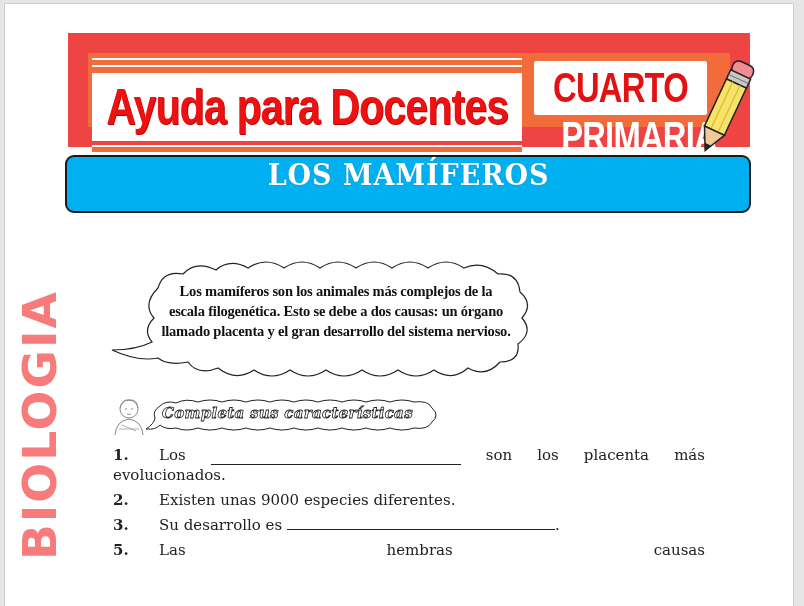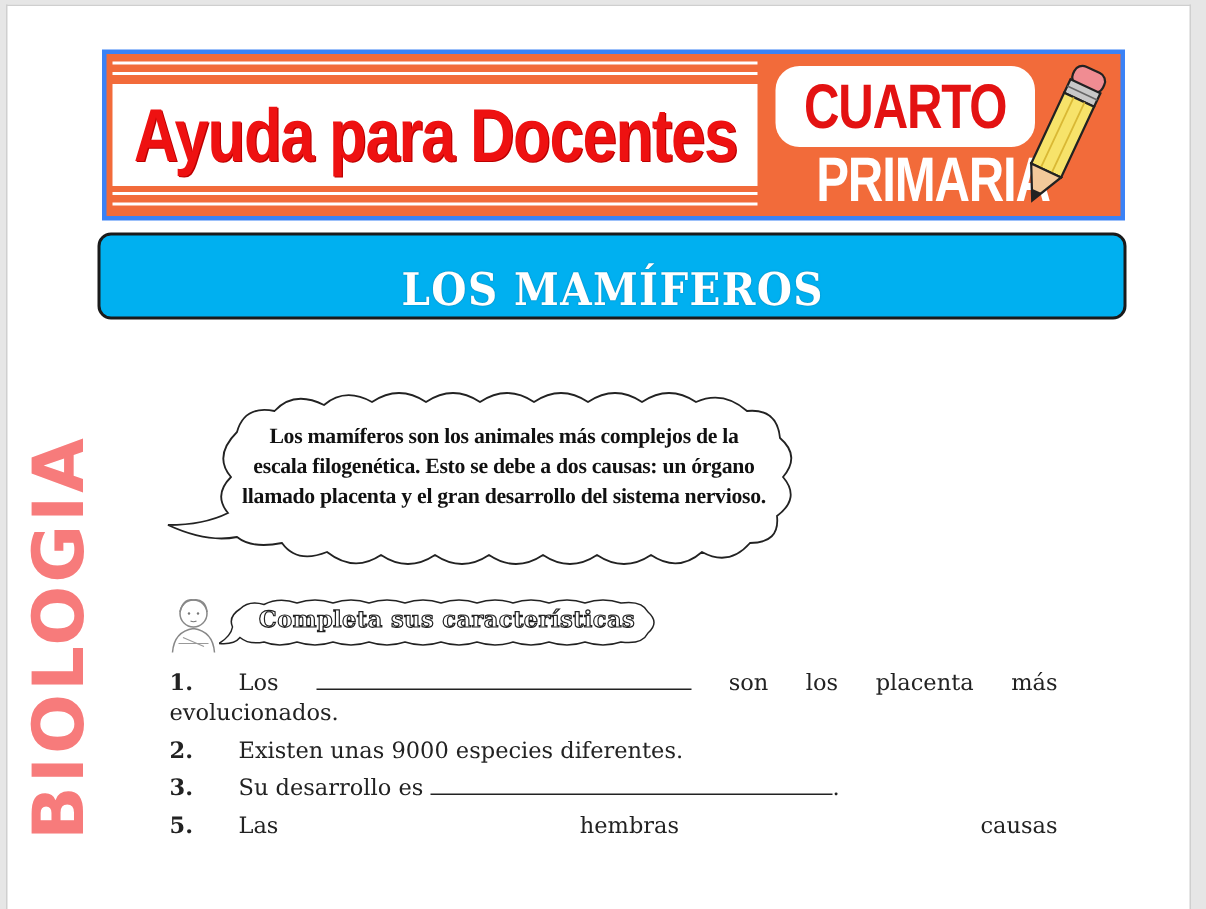--- a/index.html
+++ b/index.html
@@ -8,60 +8,60 @@
     background:#e6e6e6;
     font-family:"DejaVu Serif", serif;
   }
   .page {
     position:absolute; left:4px; top:3px; width:788px; height:603px;
     background:#ffffff; border:1px solid #cfcfcf; border-bottom:none;
   }
   
   .banner {
     position:absolute; left:68px; top:33px; width:682px; height:114px;
-    background:#3b82f6; box-sizing:border-box; padding:3px;
+    background:#ef4444; box-sizing:border-box; padding:20px;
   }
   .banner-inner {
     position:relative; width:100%; height:100%; background:#f26b3a;
   }
   .banner-stripe {
     position:absolute; left:4px; width:430px; height:5px; background:#f26b3a;
     border-top:2px solid #fff; border-bottom:2px solid #fff;
   }
   .banner-white {
     position:absolute; left:4px; top:20px; width:430px; height:68px; background:#fff;
     display:flex; align-items:center; justify-content:center;
   }
   .banner-title {
     font-family:"Liberation Sans Narrow","Liberation Sans", sans-serif;
     font-weight:bold; color:#ee1111; font-size:50px; letter-spacing:-1px;
     transform:scaleX(0.82); white-space:nowrap;
     text-shadow:1px 1px 0 #b00;
   }
   .grade-pill {
     position:absolute; left:446px; top:8px; width:173px; height:54px;
-    background:#fff; border-radius:16px;
+    background:#fff; border-radius:2px;
     display:flex; align-items:center; justify-content:center;
   }
   .grade-top {
     font-family:"Liberation Sans", sans-serif; font-weight:bold; color:#e31212;
     font-size:42px; transform:scaleX(0.78); letter-spacing:-1px;
   }
   .grade-bottom {
     position:absolute; left:455px; top:62px; width:165px; text-align:center;
     font-family:"Liberation Sans", sans-serif; font-weight:bold; color:#fff;
     font-size:42px; transform:scaleX(0.78); letter-spacing:-1px; line-height:44px;
   }
   .pencil { position:absolute; left:604px; top:4px; width:66px; height:102px; }
 
   
   .title-bar {
     position:absolute; left:65px; top:155px; width:686px; height:58px;
     background:#00b0f0; border:2px solid #1a1a1a; border-radius:9px; box-sizing:border-box;
-    display:flex; align-items:flex-end; justify-content:center;
+    display:flex; align-items:flex-start; justify-content:center;
   }
   .title-text {
     font-family:"DejaVu Serif", serif; font-weight:bold; color:#fff; font-size:30px;
     letter-spacing:1px; transform:scaleX(0.9);
     text-shadow:0 0 1px #0a6f98;
   }
 
   
   .side-label {
     position:absolute; left:17px; top:560px;
@@ -76,35 +76,35 @@
   .cloud-text {
     position:absolute; left:160px; top:281px; width:352px;
     font-family:"Liberation Serif", serif; font-size:14.5px; line-height:20px;
     text-align:center; color:#111; letter-spacing:-0.2px;font-weight:bold;
   }
 
   
   .kid-icon { position:absolute; left:110px; top:397px; width:38px; height:40px; }
   .sub-bubble { position:absolute; left:146px; top:398px; width:296px; height:34px; }
   .sub-text {
-    position:absolute; left:162px; top:404px; width:272px; text-align:center;
-    font-family:"DejaVu Serif", serif; font-weight:bold; 
+    position:absolute; left:162px; top:404px; width:272px; text-align:left;
+    font-family:"DejaVu Serif", serif; font-weight:bold; font-style:italic;
     font-size:15px; color:#fff; letter-spacing:0.3px;
     -webkit-text-stroke:0.8px #222;
   }
 
   
   .list {
     position:absolute; left:113px; top:445px; width:592px;
     font-family:"DejaVu Serif", serif; font-size:15px; color:#222; line-height:20px;
   }
   .item { margin-bottom:5px; text-align:justify; }
   .num { font-weight:bold; display:inline-block; width:46px; }
   .blank { display:inline-block; border-bottom:1px solid #222; height:14px; vertical-align:baseline; }
-  .row-just { display:flex; justify-content:space-between; align-items:flex-start; }
+  .row-just { display:flex; justify-content:space-between; align-items:flex-end; }
 </style>
 </head>
 <body>
 
 <div class="page"></div>
 
 <div class="banner">
   <div class="banner-inner">
     <div class="banner-stripe" style="top:5px"></div>
     <div class="banner-white">

